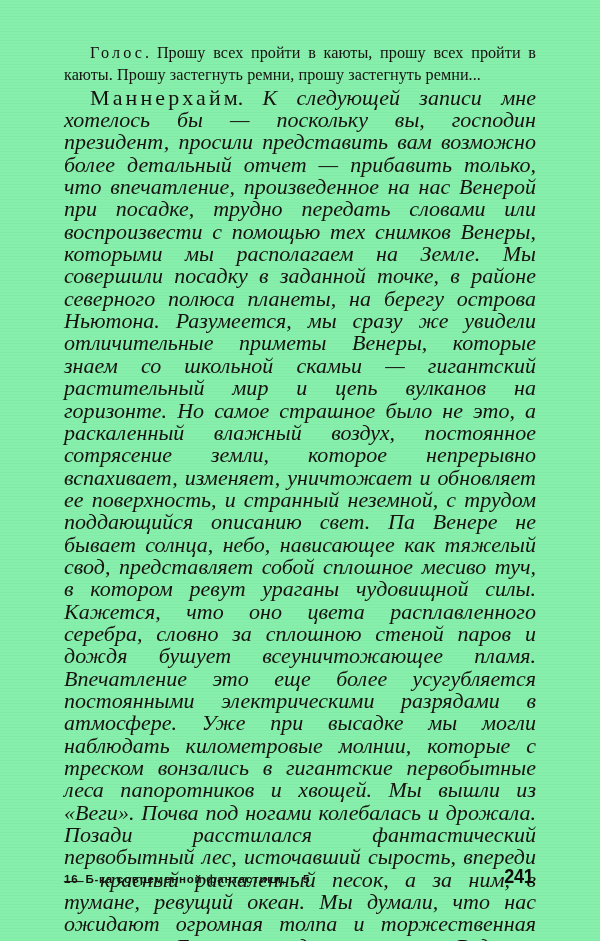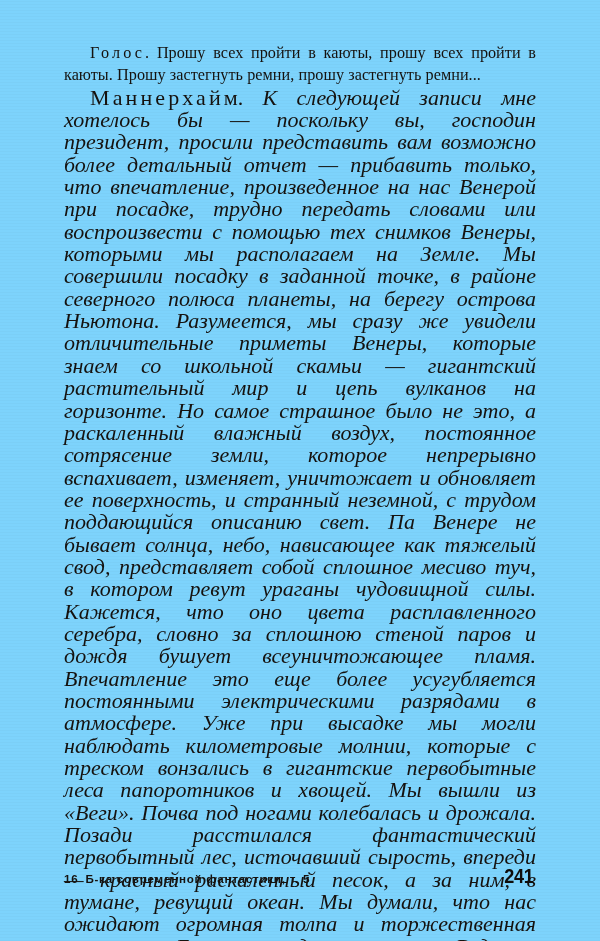--- a/index.html
+++ b/index.html
@@ -16,21 +16,21 @@
     color: #15120f;
     -webkit-font-smoothing: none;
   }
 
   #page {
     position: absolute;
     left: 0;
     top: 0;
     width: 600px;
     height: 941px;
-    background: #7dd3fc;
+    background: #86efac;
   }
 
   
   .textblock {
     position: absolute;
     left: 64px;
     top: 42px;
     width: 472px;
   }
 

